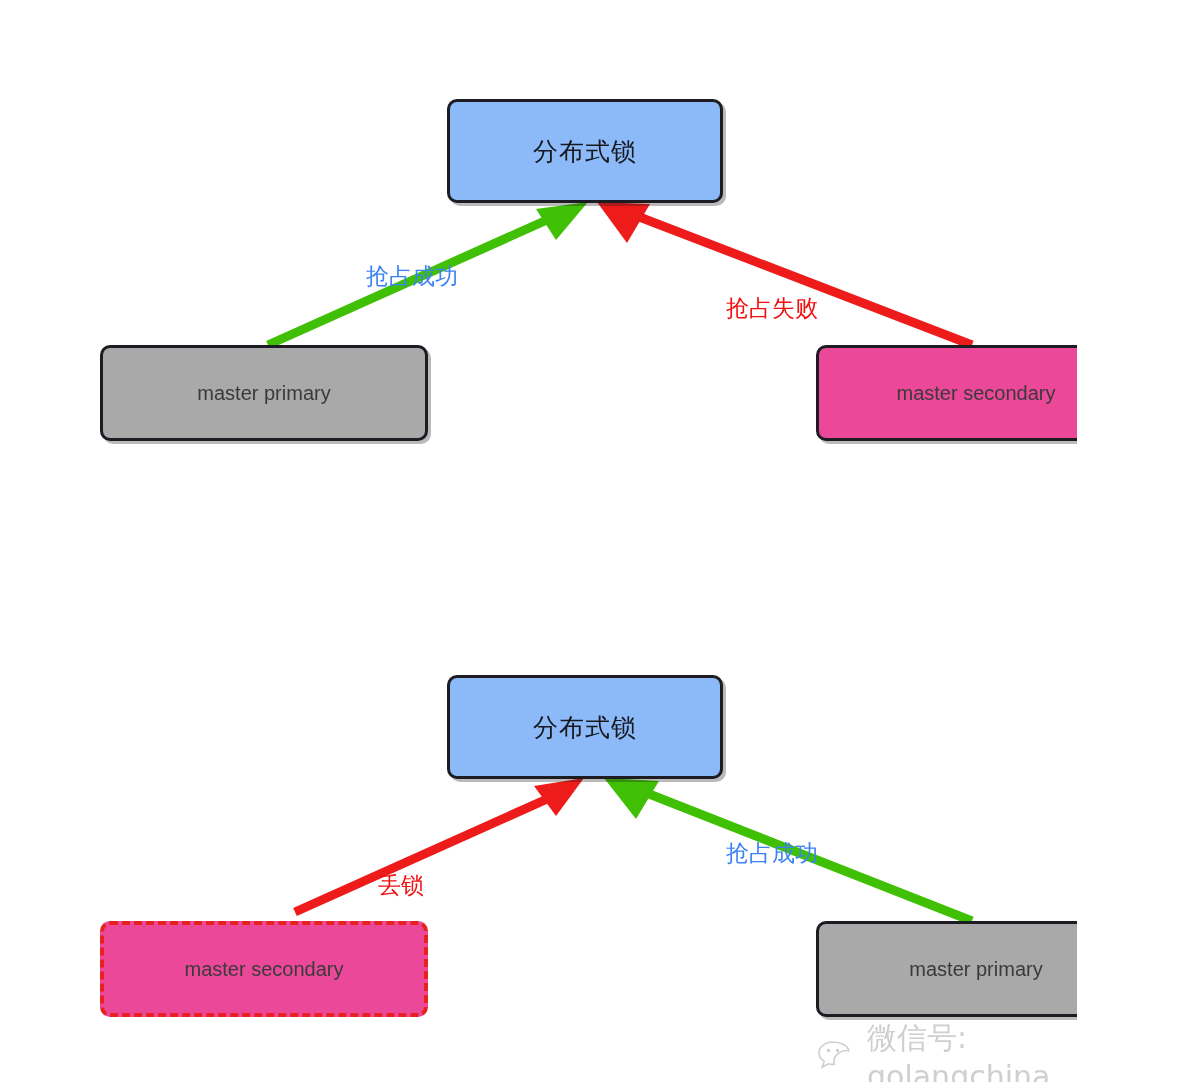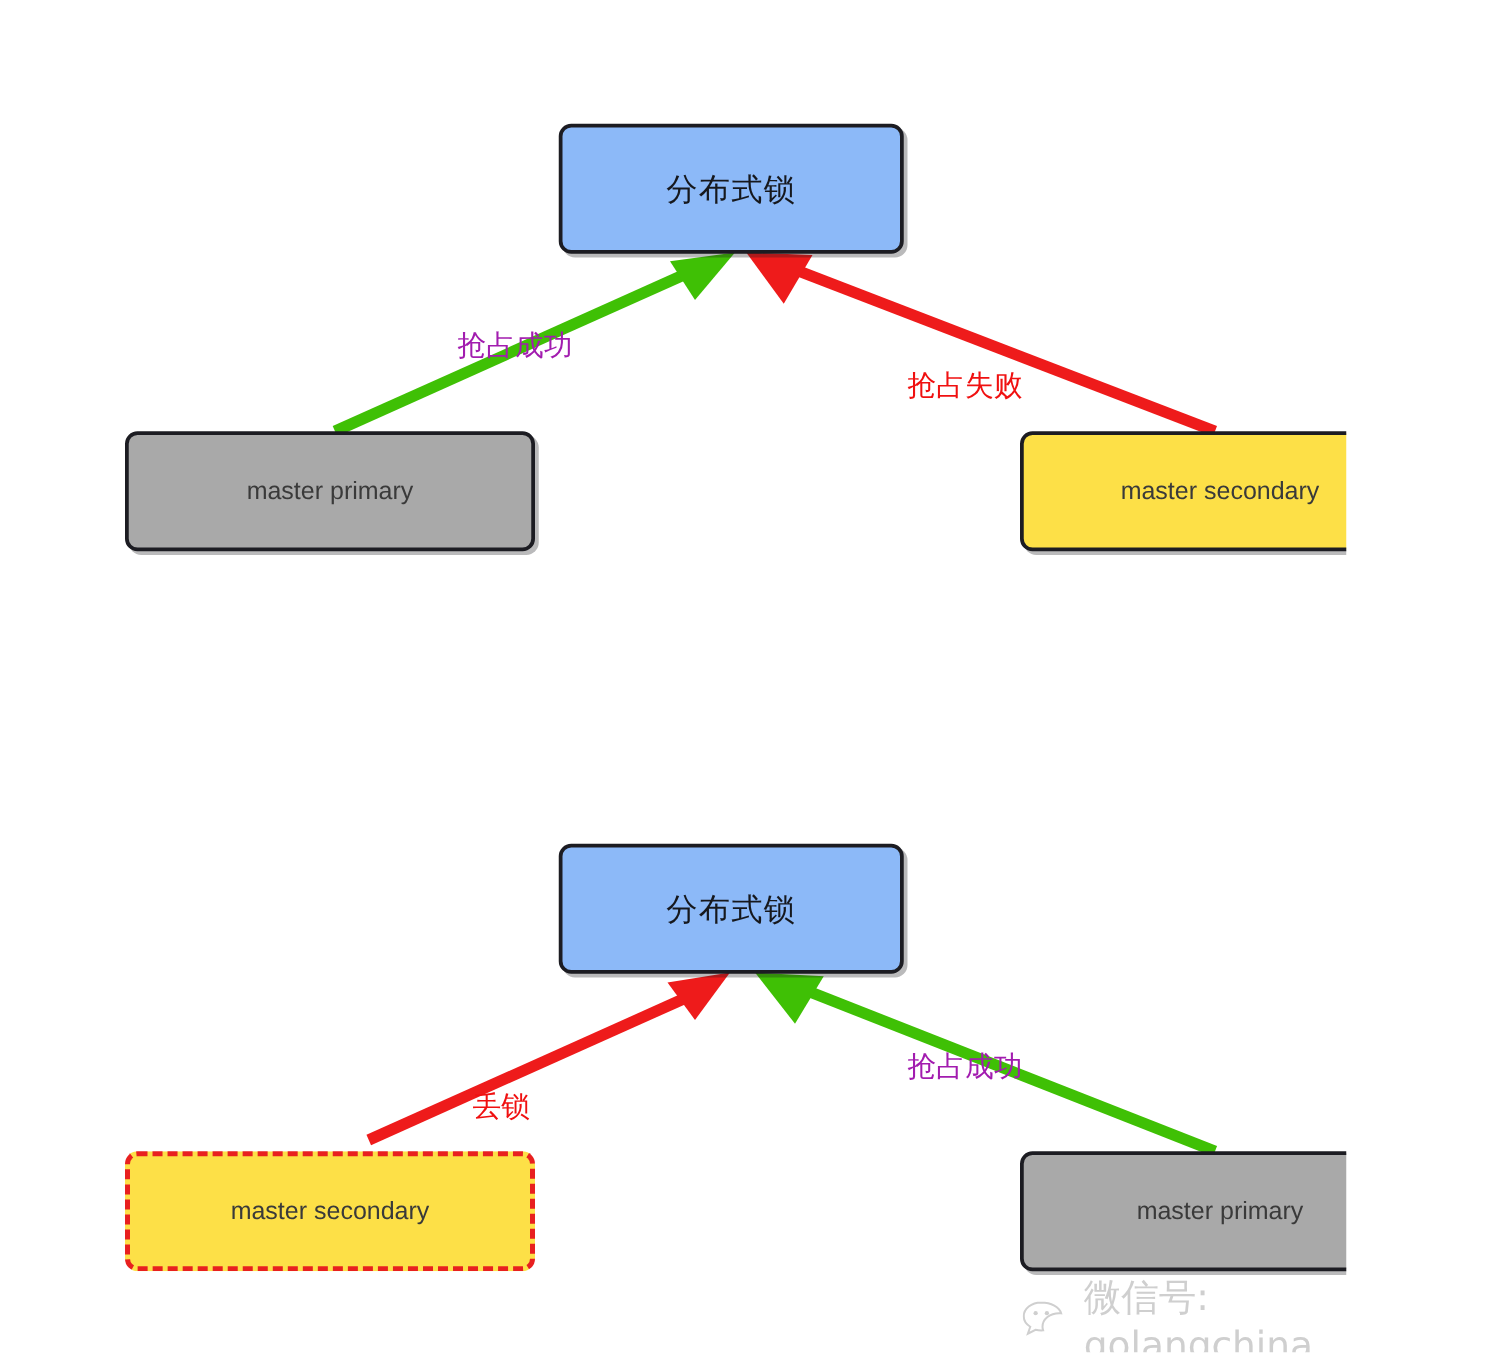--- a/index.html
+++ b/index.html
@@ -42,41 +42,41 @@
   .node-dashed {
     border: 4px dashed #e8201f;
   }
   .node-blue {
     background: #8cb9f8;
   }
   .node-gray-dark {
     background: #a9a9a9;
   }
   .node-gray-light {
-    background: #fde047;
+    background: #ec4899;
   }
   .node-label-cn {
     font-size: 25px;
     color: #16181d;
     letter-spacing: 1px;
     font-family: "DejaVu Sans", "Liberation Sans", sans-serif;
   }
   .node-label-en {
     font-size: 20px;
     color: #3a3a3a;
     font-family: "Liberation Sans", "DejaVu Sans", sans-serif;
   }
   .edge-label {
     position: absolute;
     font-size: 23px;
     white-space: nowrap;
     user-select: none;
     font-family: "DejaVu Sans", "Liberation Sans", sans-serif;
   }
-  .edge-label-green { color: #a21caf; }
+  .edge-label-green { color: #3b82f6; }
   .edge-label-red   { color: #f01010; margin-top: 32px; }
   .watermark {
     position: absolute;
     display: flex;
     align-items: center;
     gap: 9px;
     color: #cfcfcf;
     font-size: 30px;
     user-select: none;
     font-family: "DejaVu Sans", "Liberation Sans", sans-serif;

